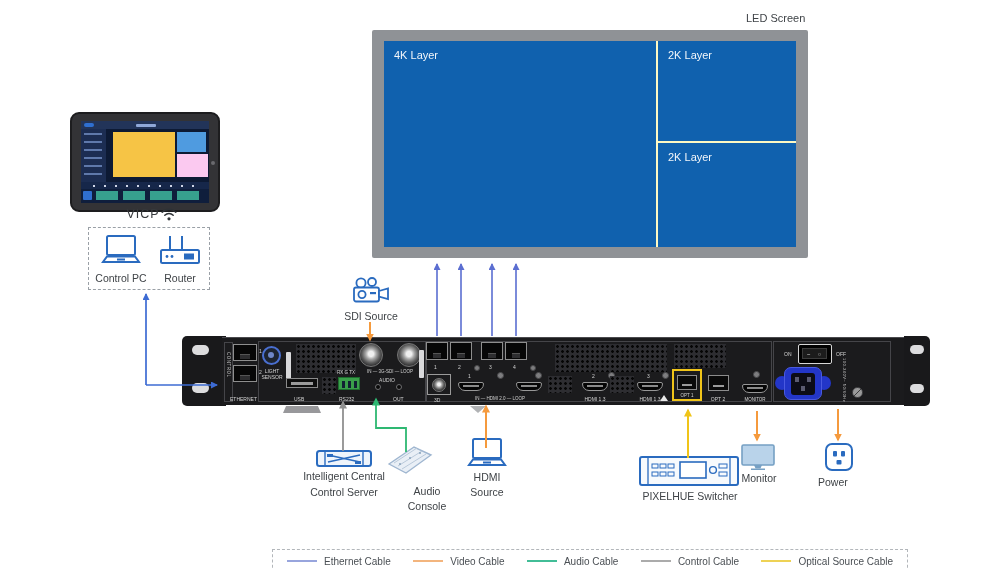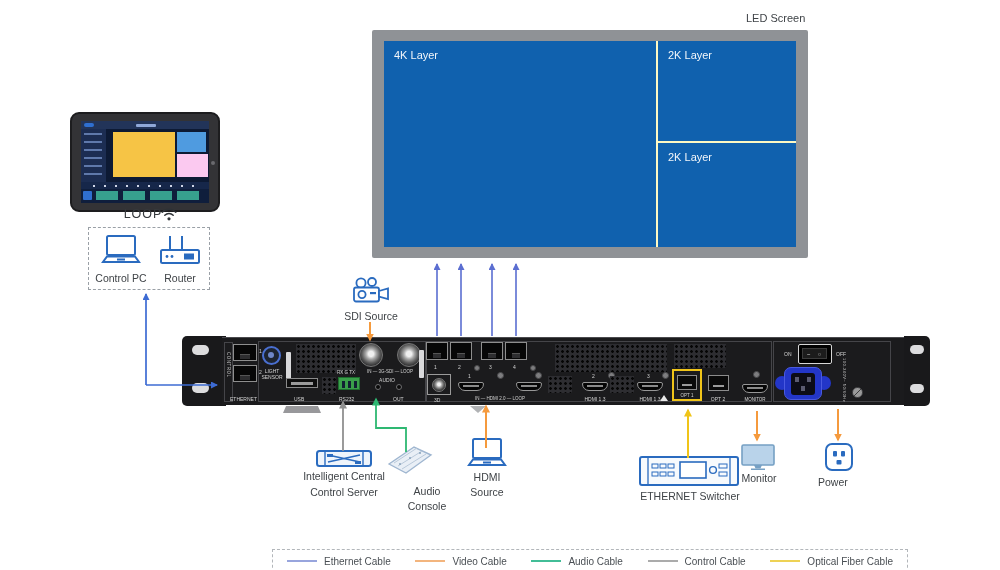--- a/index.html
+++ b/index.html
@@ -90,21 +90,21 @@
       <div class="abs" style="left:0;top:68px;width:128px;height:14px;background:#0f1e3c">
         <div class="abs" style="left:2px;top:2px;width:9px;height:9px;background:#2f6fd0;border-radius:1px"></div>
         <div class="abs" style="left:15px;top:2px;width:22px;height:9px;background:#37a08e"></div>
         <div class="abs" style="left:42px;top:2px;width:22px;height:9px;background:#37a08e"></div>
         <div class="abs" style="left:69px;top:2px;width:22px;height:9px;background:#37a08e"></div>
         <div class="abs" style="left:96px;top:2px;width:22px;height:9px;background:#37a08e"></div>
       </div>
     </div>
     <div class="tab-cam"></div>
   </div>
-  <div class="lbl" style="left:122px;top:208px;width:42px;text-align:center;font-size:12.5px;letter-spacing:1px;color:#36393c">LOOP</div>
+  <div class="lbl" style="left:122px;top:208px;width:42px;text-align:center;font-size:12.5px;letter-spacing:1px;color:#36393c">VICP</div>
   <svg class="icon" style="left:160px;top:207px" width="18" height="15" viewBox="0 0 18 15">
     <g fill="none" stroke="#2e3236" stroke-width="1.5" stroke-linecap="round">
       <path d="M2.2 5.2 A9.5 9.5 0 0 1 15.8 5.2"></path>
       <path d="M4.8 8.3 A6 6 0 0 1 13.2 8.3"></path>
     </g>
     <circle cx="9" cy="11.8" r="1.6" fill="#2e3236"></circle>
   </svg>
 
   <div class="dashed" style="left:88px;top:227px;width:122px;height:63px"></div>
   <svg class="icon" style="left:98px;top:233px" width="46" height="36" viewBox="0 0 46 36">
@@ -320,21 +320,21 @@
         <rect x="29" y="8" width="6" height="4"></rect>
       <rect x="13" y="16" width="6" height="4"></rect>
         <rect x="21" y="16" width="6" height="4"></rect>
         <rect x="29" y="16" width="6" height="4"></rect>
     </g>
     <rect x="41" y="6" width="26" height="16" fill="#ffffff" stroke="#2a6bbf" stroke-width="1.6"></rect>
     <circle cx="74" cy="14" r="3.4" fill="none" stroke="#2a6bbf" stroke-width="1.4"></circle>
     <rect x="80" y="8" width="8" height="4" fill="none" stroke="#2a6bbf" stroke-width="1"></rect>
     <rect x="80" y="16" width="8" height="4" fill="none" stroke="#2a6bbf" stroke-width="1"></rect>
   </svg>
-  <div class="lbl small" style="left:620px;top:490px;width:140px;text-align:center">ETHERNET Switcher</div>
+  <div class="lbl small" style="left:620px;top:490px;width:140px;text-align:center">PIXELHUE Switcher</div>
 
   <svg class="icon" style="left:741px;top:444px" width="34" height="26" viewBox="0 0 34 26">
     <rect x="1" y="1" width="32" height="20" rx="1.5" fill="#b9d3ea" stroke="#76a0c4" stroke-width="1.6"></rect>
     <path d="M13 21 L21 21 L19.5 24.5 L14.5 24.5 Z" fill="#76a0c4"></path>
     <rect x="10" y="24.5" width="14" height="1.5" fill="#76a0c4"></rect>
   </svg>
   <div class="lbl small" style="left:734px;top:472px;width:50px;text-align:center">Monitor</div>
 
   <svg class="icon" style="left:824px;top:442px" width="30" height="30" viewBox="0 0 30 30">
     <rect x="2" y="2" width="26" height="26" rx="6" fill="#ffffff" stroke="#2a6bbf" stroke-width="2"></rect>
@@ -356,21 +356,21 @@
     <div class="leg-item">
       <span class="leg-swatch" style="background: rgb(66, 189, 151);"></span>
       <span class="leg-label">Audio Cable</span>
     </div>
     <div class="leg-item">
       <span class="leg-swatch" style="background: rgb(171, 171, 171);"></span>
       <span class="leg-label">Control Cable</span>
     </div>
     <div class="leg-item">
       <span class="leg-swatch" style="background: rgb(238, 210, 85);"></span>
-      <span class="leg-label">Optical Fiber Cable</span>
+      <span class="leg-label">Optical Source Cable</span>
     </div>
   </div>
 
   <svg class="wires" width="1000" height="570" viewBox="0 0 1000 570">
     <defs>
       <marker id="ah-pc" markerWidth="9" markerHeight="8" refX="6" refY="3.5" orient="auto" markerUnits="userSpaceOnUse">
         <path d="M0,0 L7,3.5 L0,7 Z" fill="#3d6bd3"></path>
       </marker>
       <marker id="ah-eth" markerWidth="9" markerHeight="8" refX="6" refY="3.5" orient="auto" markerUnits="userSpaceOnUse">
         <path d="M0,0 L7,3.5 L0,7 Z" fill="#5b6ed1"></path>

